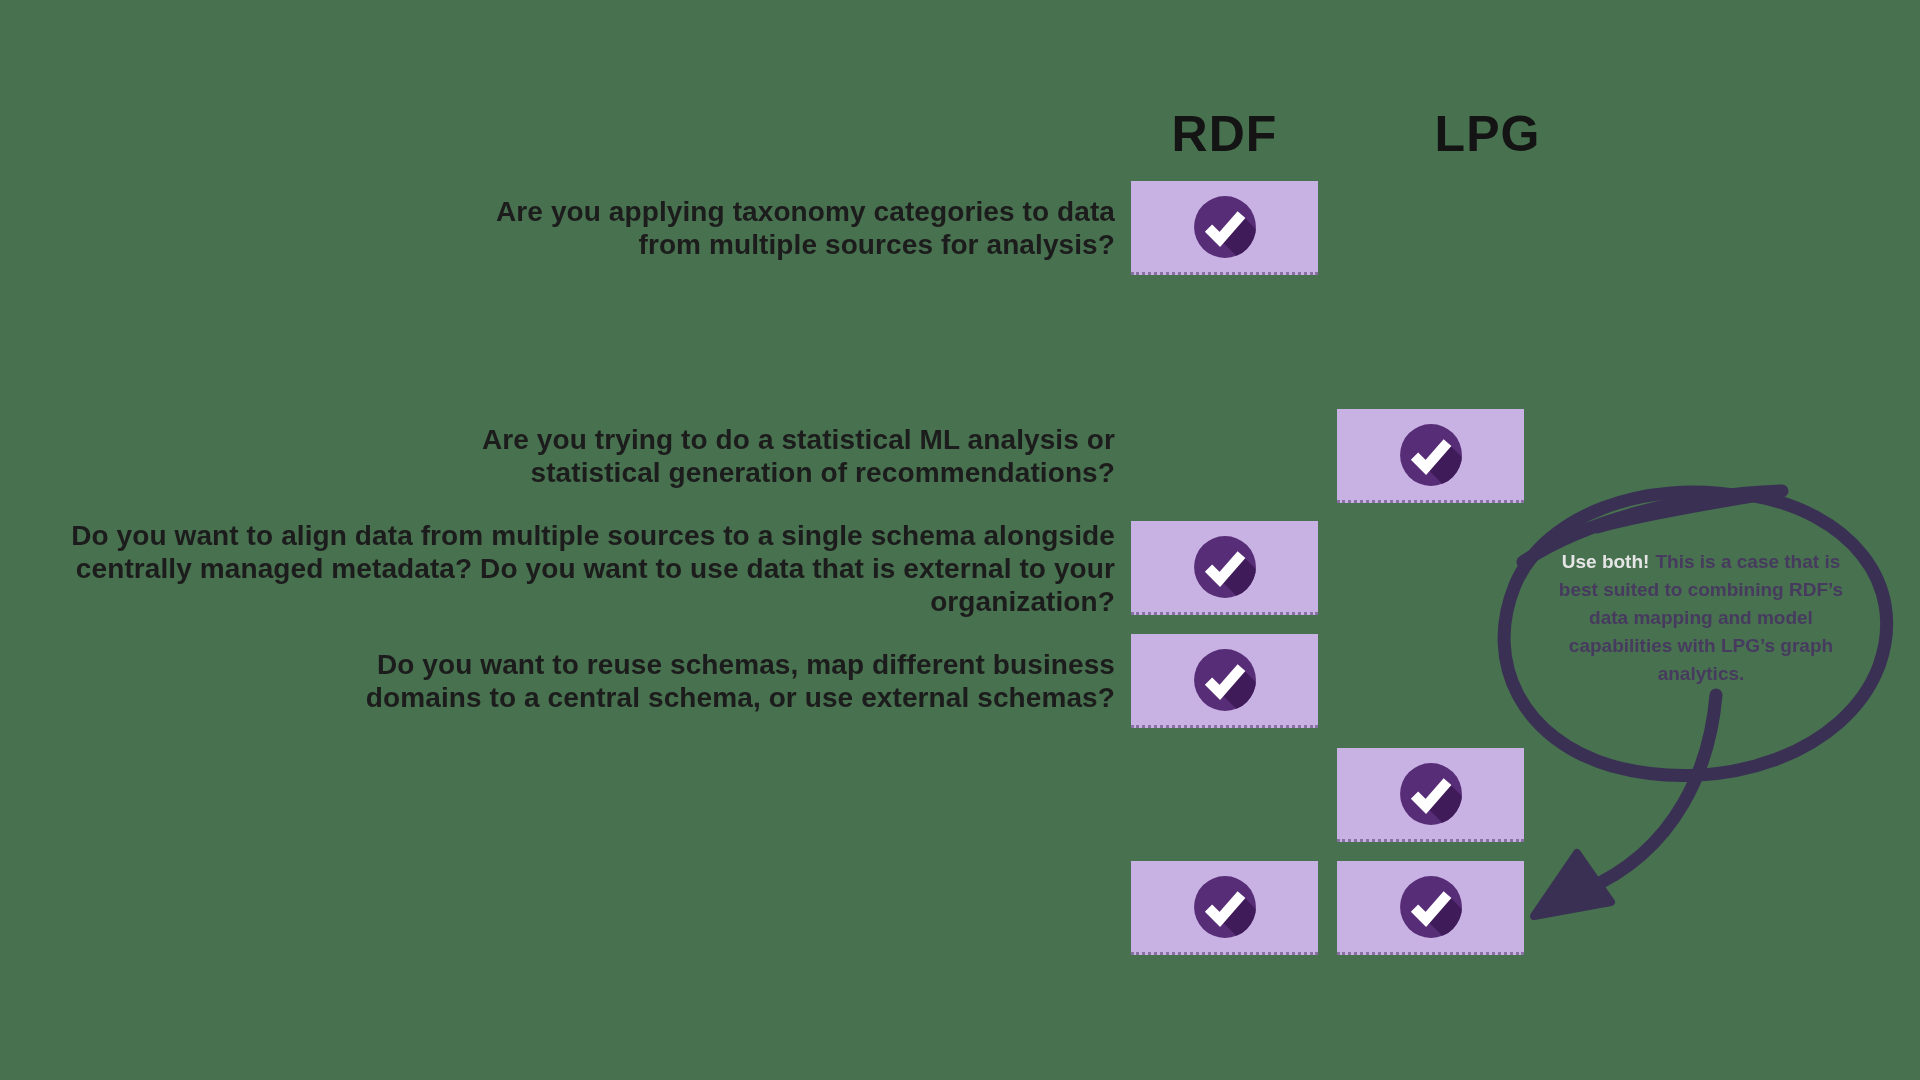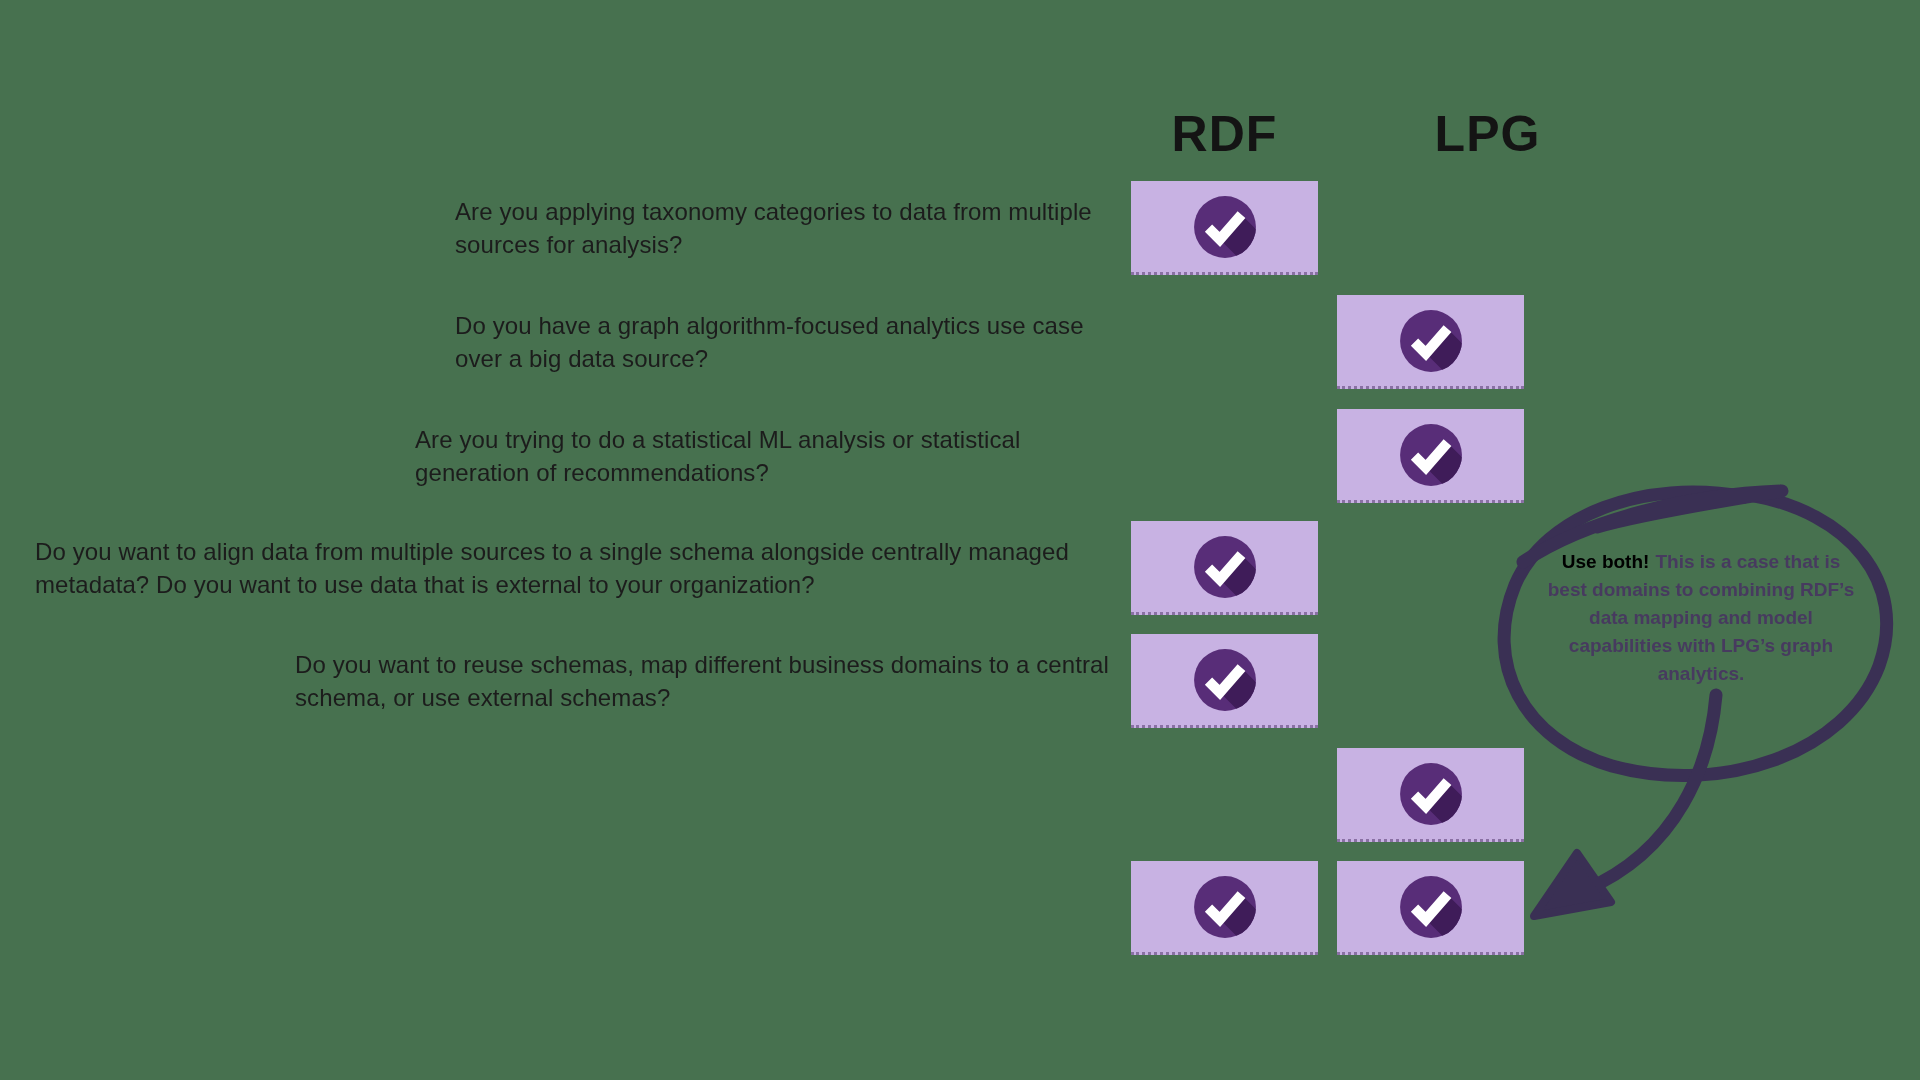--- a/index.html
+++ b/index.html
@@ -11,39 +11,39 @@
   .col-header{
     position:absolute;top:106px;width:187px;height:56px;
     text-align:center;font-size:50px;font-weight:900;color:#141414;
     letter-spacing:1px;line-height:56px;
   }
   .rdf-header{left:1131px;}
   .lpg-header{left:1394px;}
   .row{position:absolute;left:0;width:1920px;height:94px;}
   .question{
     position:absolute;right:805px;top:50%;transform:translateY(-50%);
-    font-size:24px;line-height:33px;font-weight:400;
+    text-align:right;font-size:28px;line-height:33px;font-weight:700;
     color:#1c1c1c;letter-spacing:0.1px;
   }
   .cell{
     position:absolute;top:0;width:187px;height:94px;background:#c8b2e3;
     display:flex;align-items:center;justify-content:center;
     border-bottom:3px dotted rgba(60,30,85,0.45);
     box-sizing:border-box;
   }
   .cell-rdf{left:1131px;}
   .cell-lpg{left:1337px;}
   .check{width:66px;height:66px;display:block;}
   .annot{position:absolute;left:0;top:0;width:1920px;height:1080px;pointer-events:none;}
   .bubble-text{
     position:absolute;left:1545px;top:548px;width:312px;
     text-align:center;font-size:19px;line-height:28px;font-weight:700;
     color:#473a5f;
   }
-  .bubble-text .hl{color:#000000;margin-right:0.32em;}
+  .bubble-text .hl{color:#e5e5e5;margin-right:0.32em;}
 </style>
 </head>
 <body>
 
 <svg width="0" height="0" style="position:absolute">
   <defs>
     <clipPath id="chk-clip">
         <circle cx="32" cy="32" r="30"></circle>
       </clipPath>
   </defs>
@@ -60,32 +60,20 @@
       <svg class="check" viewBox="0 0 64 64">
         <circle cx="32" cy="32" r="30" fill="#582d78"></circle>
         <g clip-path="url(#chk-clip)">
             <path d="M16 33 L27 44 L48 20 L88 60 L67 84 L56 73 Z" fill="#3f1c59"></path>
           </g>
         <polyline points="16,33 27,44 48,20" fill="none" stroke="#ffffff" stroke-width="10"></polyline>
       </svg>
     </div>
   </div>
 
-  <div class="row" style="top:295px">
-    <div class="question" style="max-width:660px">Do you have a graph algorithm-focused analytics use case over a big data source?</div>
-    <div class="cell cell-lpg">
-      <svg class="check" viewBox="0 0 64 64">
-        <circle cx="32" cy="32" r="30" fill="#582d78"></circle>
-        <g clip-path="url(#chk-clip)">
-            <path d="M16 33 L27 44 L48 20 L88 60 L67 84 L56 73 Z" fill="#3f1c59"></path>
-          </g>
-        <polyline points="16,33 27,44 48,20" fill="none" stroke="#ffffff" stroke-width="10"></polyline>
-      </svg>
-    </div>
-  </div>
 
   <div class="row" style="top:521px">
     <div class="question" style="max-width:1080px">Do you want to align data from multiple sources to a single schema alongside centrally managed metadata? Do you want to use data that is external to your organization?</div>
     <div class="cell cell-rdf">
       <svg class="check" viewBox="0 0 64 64">
         <circle cx="32" cy="32" r="30" fill="#582d78"></circle>
         <g clip-path="url(#chk-clip)">
             <path d="M16 33 L27 44 L48 20 L88 60 L67 84 L56 73 Z" fill="#3f1c59"></path>
           </g>
         <polyline points="16,33 27,44 48,20" fill="none" stroke="#ffffff" stroke-width="10"></polyline>
@@ -159,16 +147,16 @@
                C 1483,663 1523,740 1612,766
                C 1722,796 1846,753 1879,666
                C 1909,582 1848,512 1750,495"></path>
       <path d="M 1523,562 C 1585,520 1690,494 1782,491 C 1735,499 1645,513 1597,527"></path>
       <path d="M 1716,695 C 1710,765 1678,850 1585,890"></path>
     </g>
     <path d="M 1534,916 L 1577,853 L 1611,902 Z" fill="#3a3054" stroke="#3a3054" stroke-width="8" stroke-linejoin="round"></path>
   </svg>
 
   <div class="bubble-text">
-    <span class="hl">Use both!</span><span>This is a case that is best domains to combining RDF’s data mapping and model capabilities with LPG’s graph analytics.</span>
+    <span class="hl">Use both!</span><span>This is a case that is best suited to combining RDF’s data mapping and model capabilities with LPG’s graph analytics.</span>
   </div>
 
 </div>
 
 </body></html>

